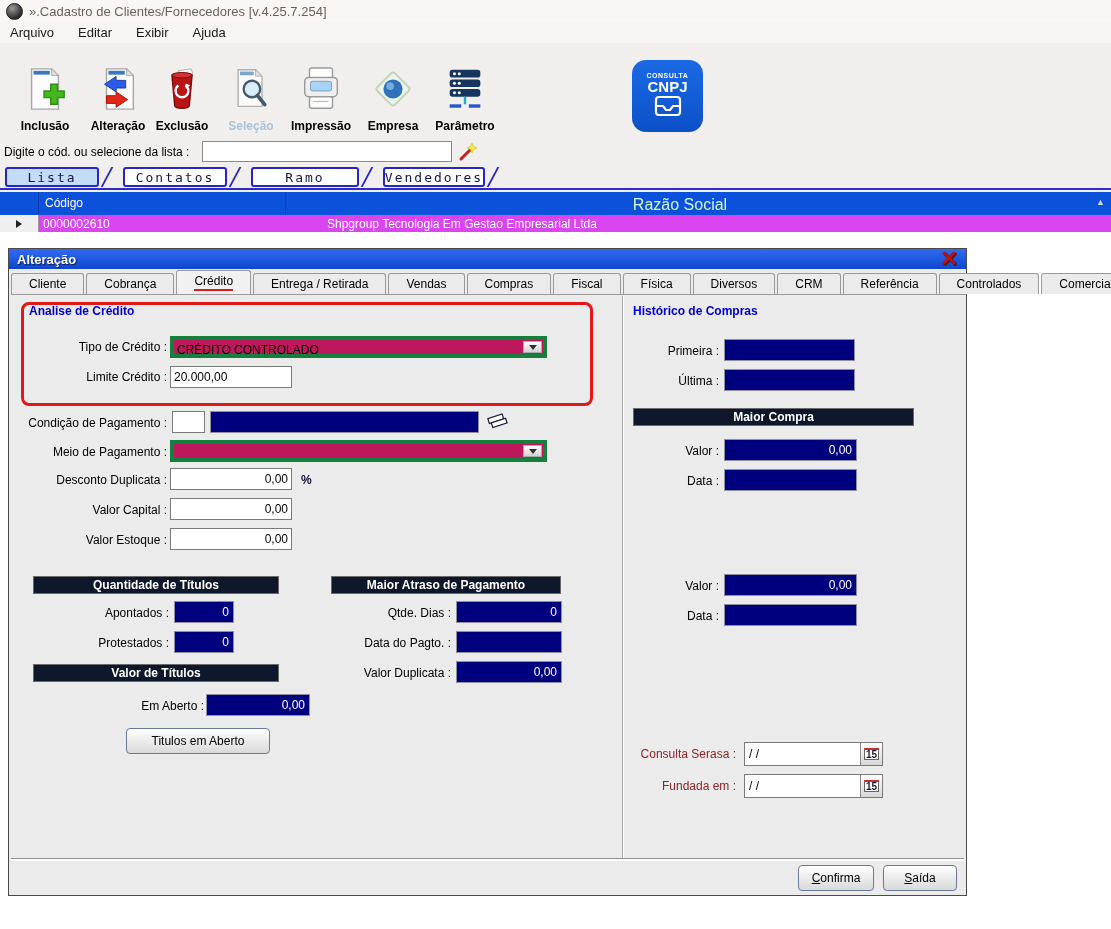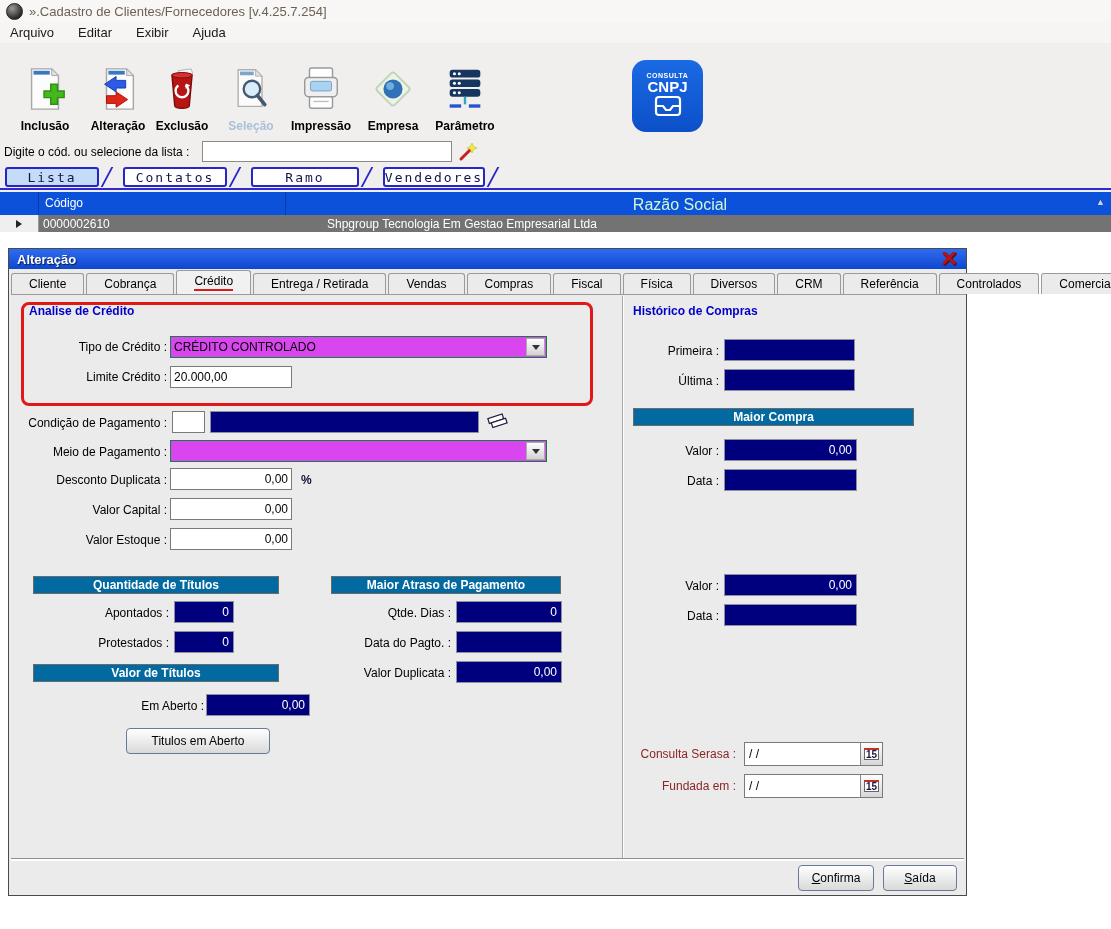--- a/index.html
+++ b/index.html
@@ -27,21 +27,21 @@
   .lslant{width:18px;height:20px;position:relative;}
   .lslant::after{content:'';position:absolute;left:7px;top:0;width:2px;height:20px;background:#2525c8;transform:skewX(-28deg);}
   .ltabline{position:absolute;left:0;top:22px;width:1111px;height:2px;background:#2c2cd0;}
   
   .ghead{left:0;top:192px;width:1111px;height:23px;background:#0b51d9;}
   .ghead .selcell{position:absolute;left:0;top:0;width:38px;height:23px;border-right:1px solid #0a3aa8;}
   .gcodigo{position:absolute;left:45px;top:4px;font-size:12px;color:#fff;}
   .gcoldiv{position:absolute;left:285px;top:0;width:1px;height:23px;background:#0a3aa8;}
   .grazao{position:absolute;left:285px;top:4px;width:790px;text-align:center;font-size:16px;color:#d2f8d2;}
   .gsort{position:absolute;right:6px;top:5px;font-size:9px;color:#d6d6d6;}
-  .grow{left:0;top:215px;width:1111px;height:17px;background:#737373;}
+  .grow{left:0;top:215px;width:1111px;height:17px;background:#d946ef;}
   .rowsel{position:absolute;left:0;top:0;width:38px;height:17px;background:#efefef;border-right:1px solid #9a9a9a;display:flex;align-items:center;justify-content:center;}
   .rowarrow{width:0;height:0;border-left:6px solid #222;border-top:4px solid transparent;border-bottom:4px solid transparent;}
   .rcod{position:absolute;left:43px;top:2px;font-size:12px;color:#fff;}
   .rraz{position:absolute;left:290px;top:2px;font-size:12px;color:#fff;margin-left:37px;}
   
   .dialog{left:8px;top:248px;width:959px;height:648px;background:#ebebeb;border:1px solid #4a4a4a;}
   .dtitle{position:absolute;left:0;top:0;width:100%;height:20px;background:linear-gradient(to bottom,#2f6bef,#0e47cf);display:flex;align-items:center;padding-left:8px;box-sizing:border-box;}
   .dtitletext{font-size:13px;font-weight:bold;color:#fff;text-shadow:1px 1px 1px rgba(0,0,0,0.65);}
   .dclose{position:absolute;right:8px;top:3px;width:16px;height:14px;cursor:pointer;}
   .dtabs{position:absolute;left:2px;top:22px;width:955px;height:23px;display:flex;align-items:flex-end;border-bottom:1px solid #9a9a9a;}
@@ -50,25 +50,25 @@
   .dtab.active .tabtxt{border-bottom:2px solid #d81c1c;padding-bottom:1px;}
   .vdiv{position:absolute;left:613px;top:47px;width:1px;height:562px;background:#a8a8a8;border-right:1px solid #fcfcfc;}
   .hsep{position:absolute;left:2px;top:609px;width:953px;height:2px;border-top:1px solid #8f8f8f;background:#fdfdfd;}
   .redbox{position:absolute;left:12px;top:53px;width:566px;height:98px;border:3px solid #e01818;border-radius:8px;}
   .bluetitle{position:absolute;font-size:12px;font-weight:bold;color:#0000c8;white-space:nowrap;}
   .lbl{position:absolute;font-size:12px;color:#000;text-align:right;white-space:nowrap;}
   .maroon{color:#8b2525;}
   .inp{position:absolute;height:22px;border:1px solid #7a7a7a;background:#fff;font-size:12px;padding:0 3px;box-sizing:border-box;font-family:"Liberation Sans",sans-serif;color:#000;}
   .inp.num{text-align:right;}
   .nv{position:absolute;height:22px;background:#00007f;border:1px solid #8f8fa0;color:#fff;font-size:12px;display:flex;align-items:center;justify-content:flex-end;padding:0 4px;box-sizing:border-box;}
-  .combo{position:absolute;height:22px;background:#d946ef;border:1px solid #15803d;box-sizing:border-box;}
+  .combo{position:absolute;height:22px;background:#be185d;border:4px solid #15803d;box-sizing:border-box;}
   .combotext{position:absolute;left:3px;top:3px;right:20px;font-size:12px;color:#000;white-space:nowrap;overflow:hidden;}
   .comboarrow{position:absolute;right:1px;top:1px;bottom:1px;width:17px;background:linear-gradient(#fefefe,#d2d2d2);border:1px solid #aaa;display:flex;align-items:center;justify-content:center;}
   .cararrow{width:0;height:0;border-top:5px solid #333;border-left:4px solid transparent;border-right:4px solid transparent;}
-  .gbar{position:absolute;height:18px;background:#0369a1;border:1px solid #6a6a6a;color:#fff;font-size:12px;font-weight:bold;text-align:center;line-height:16px;box-sizing:border-box;}
+  .gbar{position:absolute;height:18px;background:#0f172a;border:1px solid #6a6a6a;color:#fff;font-size:12px;font-weight:bold;text-align:center;line-height:16px;box-sizing:border-box;}
   .wbtn{position:absolute;height:24px;border:1px solid #68799a;border-radius:4px;background:linear-gradient(#ffffff,#d9d9d9);display:flex;align-items:center;justify-content:center;cursor:pointer;}
   .btn-text{display:block;width:100%;text-align:center;font-size:12px;color:#000;}
   .btn-text.uline::first-letter{text-decoration:underline;}
   .dateinp{position:absolute;height:24px;border:1px solid #7a7a7a;background:#fff;box-sizing:border-box;display:flex;align-items:center;}
   .datetext{flex:1;font-size:12px;padding-left:4px;color:#000;}
   .calbtn{width:21px;height:100%;background:linear-gradient(#fdfdfd,#d6d6d6);border-left:1px solid #888;display:flex;align-items:center;justify-content:center;cursor:pointer;}
   .cal15{font-size:10px;font-weight:bold;color:#16163f;background:#fff;border:1px solid #666;border-top:2px solid #c03030;line-height:9px;padding:0 1px;text-align:center;}
   .pct{position:absolute;font-size:12px;font-weight:bold;color:#10103a;}
   .cnpjbtn{position:absolute;left:632px;top:17px;width:71px;height:72px;border-radius:14px;background:linear-gradient(#1a6ae4,#0c50c8);display:flex;flex-direction:column;align-items:center;justify-content:center;cursor:pointer;}
   .cnpj1{font-size:7px;font-weight:bold;color:#fff;letter-spacing:0.5px;}

